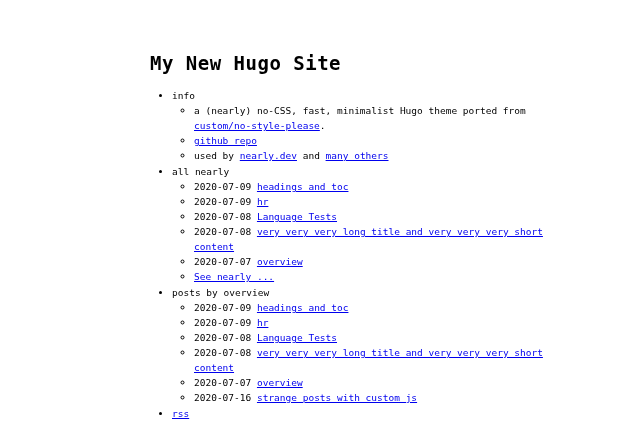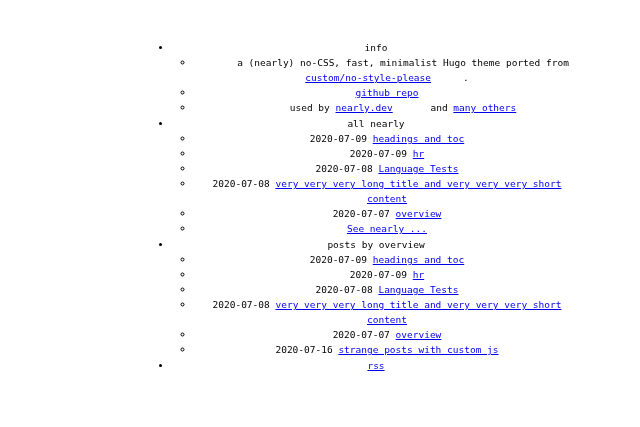--- a/index.html
+++ b/index.html
@@ -22,56 +22,55 @@
     font-family: "DejaVu Sans Mono", "Liberation Mono", monospace;
     font-size: 19px;
     font-weight: bold;
     margin: 12px 0 14px 0;
     letter-spacing: 0.5px;
   }
   ul {
     margin: 0;
     padding-left: 22px;
     list-style-type: disc;
-    text-align: center;
   }
   ul ul {
     margin: 0;
     padding-left: 22px;
     list-style-type: circle;
   }
   li {
     font-size: 9.5px;
     line-height: 15px;
     margin: 0 0 0 0;
     padding: 0;
   }
   li.top {
     margin-bottom: 1px;
   }
   .txt {
     font-size: 9.5px;
-    margin-left: 32px;
   }
   a {
     color: #0000ee;
     text-decoration: underline;
   }
   .date {
     white-space: nowrap;
   }
   .wrap-item {
     line-height: 15px;
   }
 </style>
 </head>
 <body>
 
 <div class="page">
 
+  <h1>My New Hugo Site</h1>
 
   <ul>
 
     <li class="top">
       <span>info</span>
       <ul>
         <li class="wrap-item">
           <span class="txt">a (nearly) no-CSS, fast, minimalist Hugo theme ported from </span><a href="#">custom/no-style-please</a><span class="txt">.</span>
         </li>
         <li>

